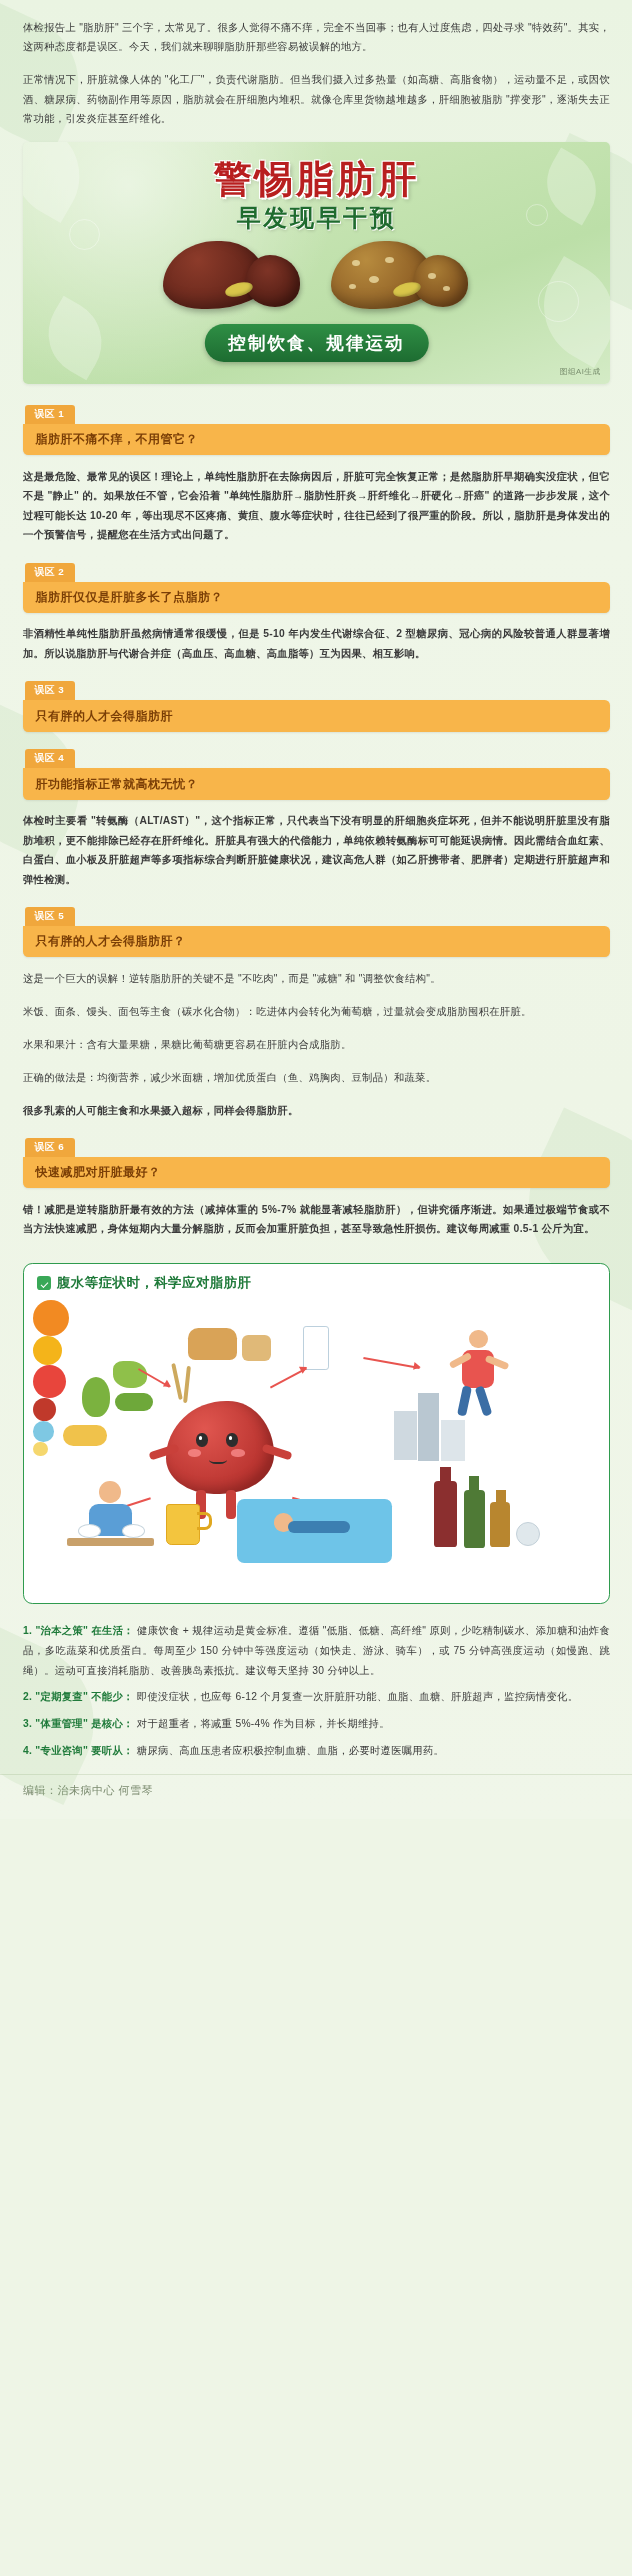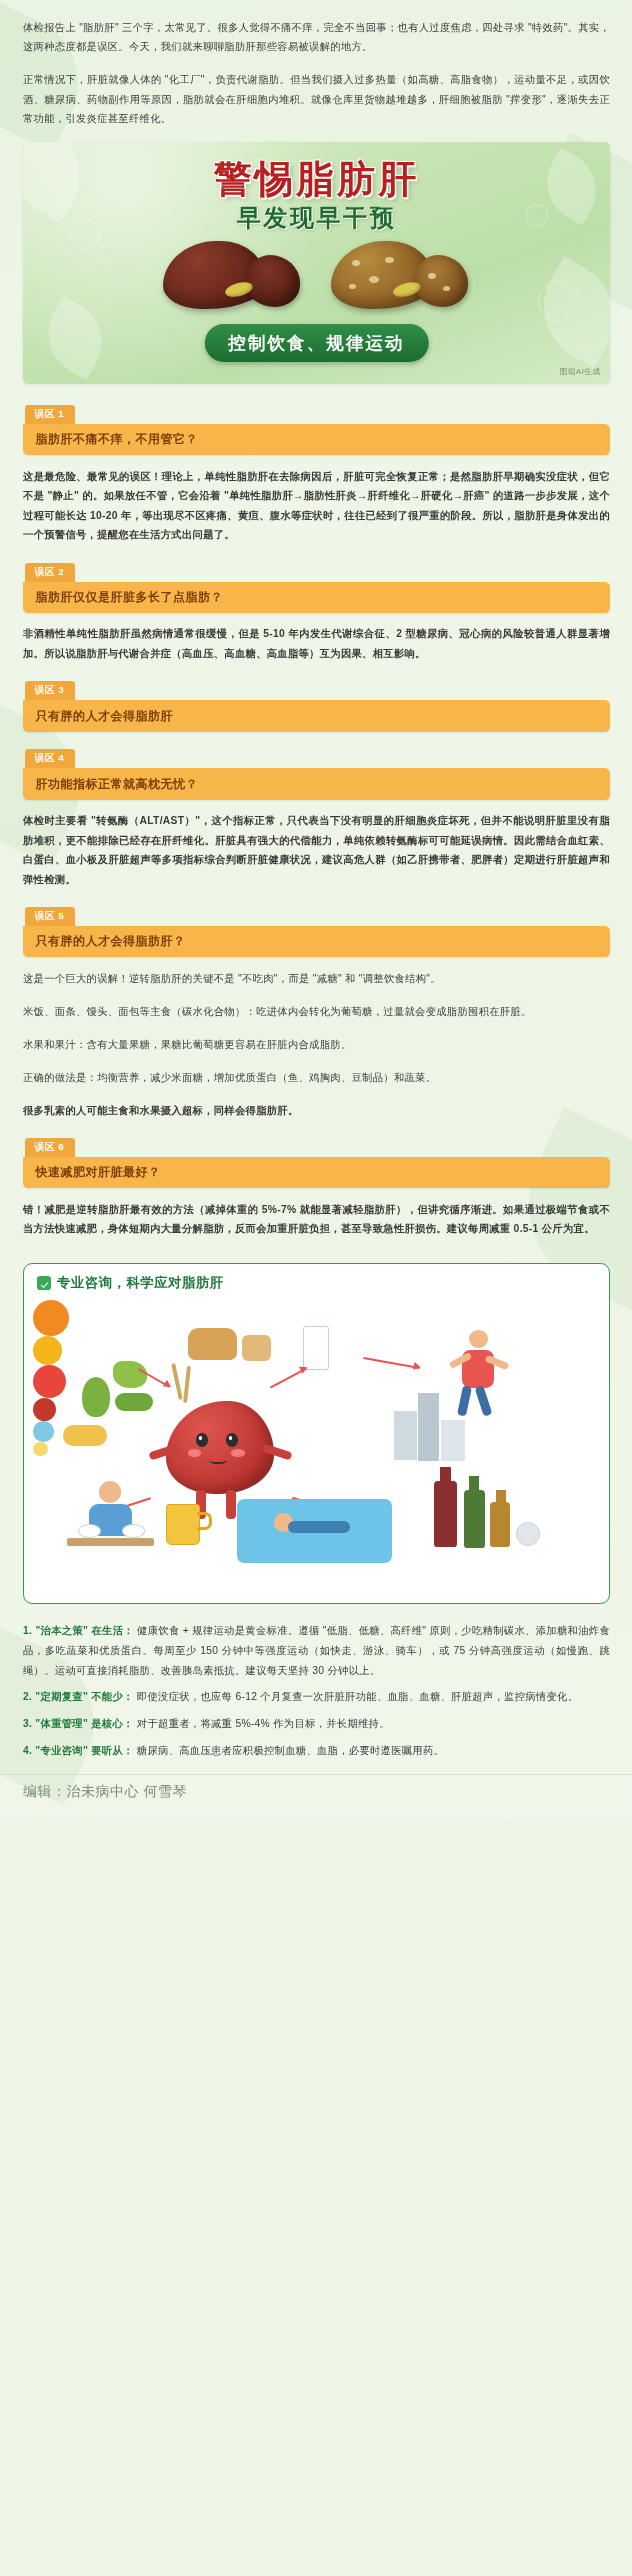--- a/index.html
+++ b/index.html
@@ -305,21 +305,21 @@
     color: #3a3a3a;
     text-align: justify;
     letter-spacing: 0.3px;
   }
   .advice .hl { color: #1f7a3a; font-weight: bold; }
 
   .footer-bar {
     margin-top: 13.4px;
     border-top: 0.5px solid #d8e3cd;
     padding: 8.2px 23px 0 23px;
-    font-size: 14px;
+    font-size: 11px;
     color: #7a8a6e;
     letter-spacing: 0.5px;
   }
 </style>
 </head>
 <body>
 
 <div class="page">
 
   <div class="leaf" style="left:-31px;  top:20.6px;   width:113px; height:113px;"></div>
@@ -417,21 +417,21 @@
       <div class="mis-tag">误区 6</div>
       <div class="mis-head">快速减肥对肝脏最好？</div>
       <div class="mis-body">
         <p class="para">错！减肥是逆转脂肪肝最有效的方法（减掉体重的 5%-7% 就能显著减轻脂肪肝），但讲究循序渐进。如果通过极端节食或不当方法快速减肥，身体短期内大量分解脂肪，反而会加重肝脏负担，甚至导致急性肝损伤。建议每周减重 0.5-1 公斤为宜。</p>
       </div>
     </div>
 
     <div class="green-card">
       <div class="green-card-title">
         <span class="dot-ico"></span>
-        <span>专业咨询，科学应对脂肪肝</span>
+        <span>腹水等症状时，科学应对脂肪肝</span>
       </div>
 
       <div class="illus">
 
         <div class="circle-item" style="left:20.6px;  top:49px;  width:36px; height:36px; background:#f28a22;"></div>
         <div class="circle-item" style="left:56px; top:33px;  width:29px; height:29px; background:#f4b41a;"></div>
         <div class="circle-item" style="left:12.4px;  top:88px; width:33px; height:33px; background:#e8453c;"></div>
         <div style="position:absolute; left:49px; top:77px; width:28px; height:40px; background:#7bb23f; border-radius:50% 50% 45% 45%;"></div>
         <div style="position:absolute; left:80px; top:61px; width:34px; height:27px; background:#8fc04a; border-radius:30% 50% 40% 50%;"></div>
         <div style="position:absolute; left:82px; top:93px; width:38px; height:17.5px; background:#6ea83a; border-radius:9.3px;"></div>

